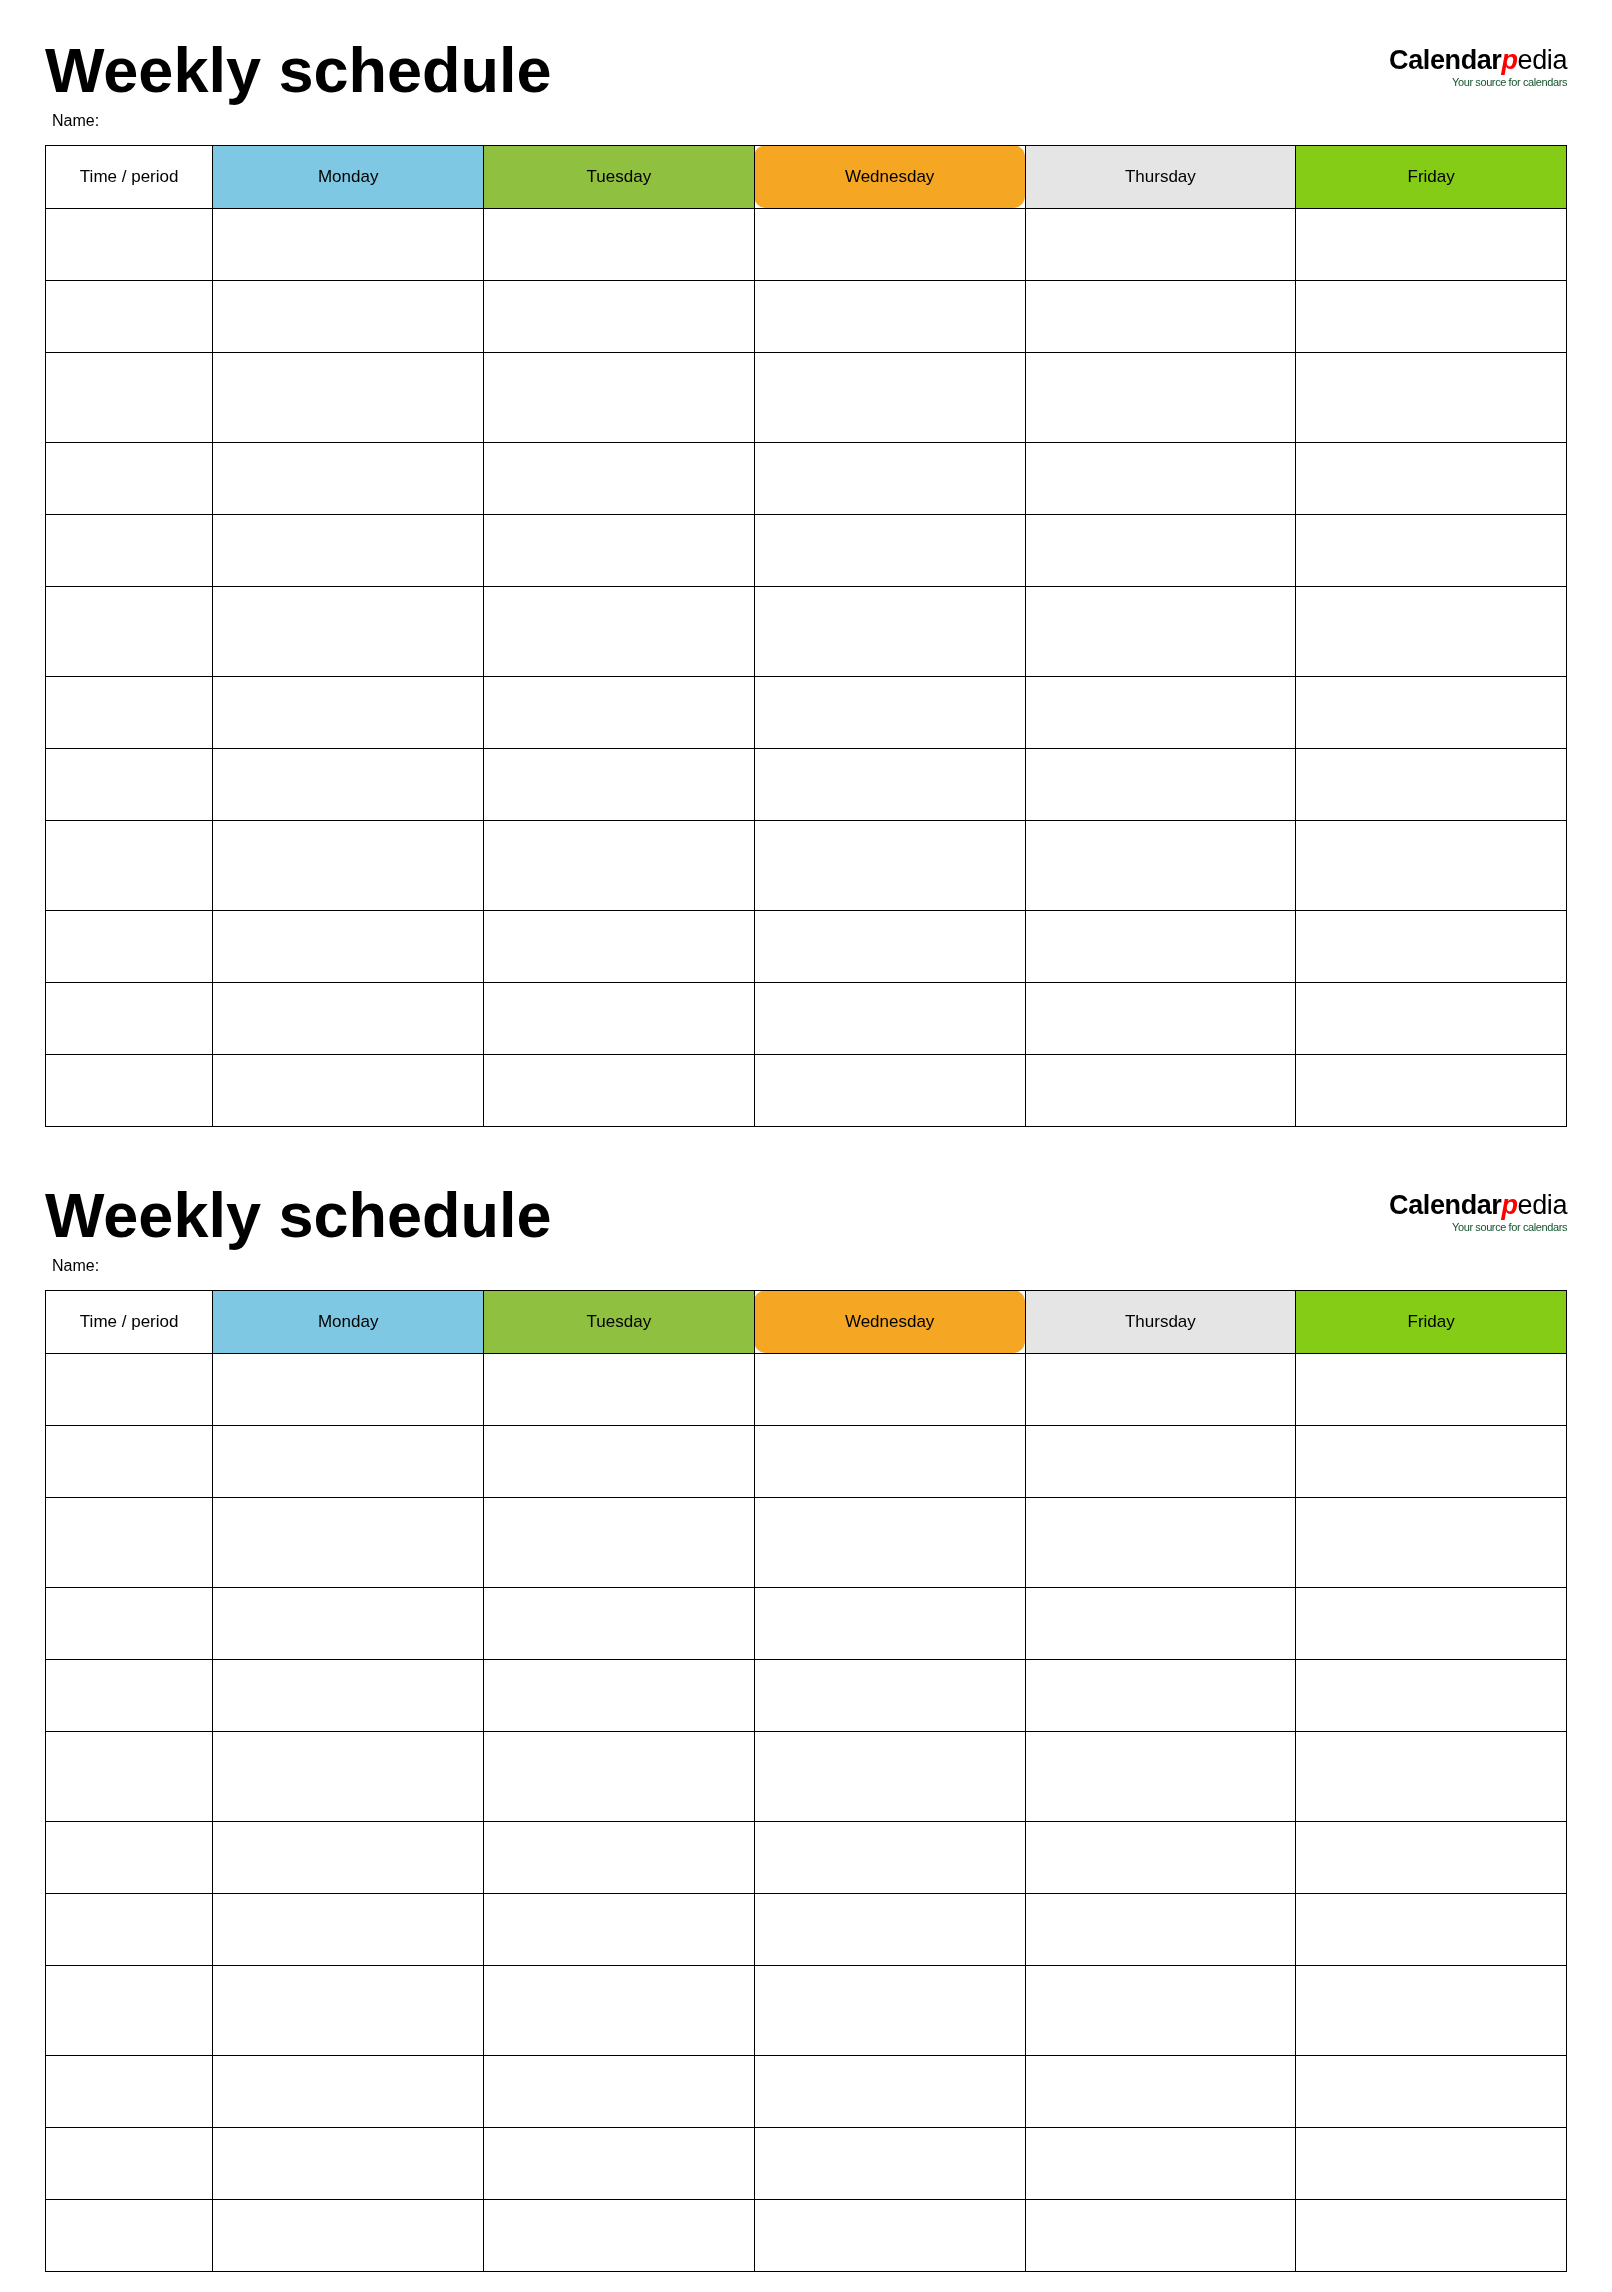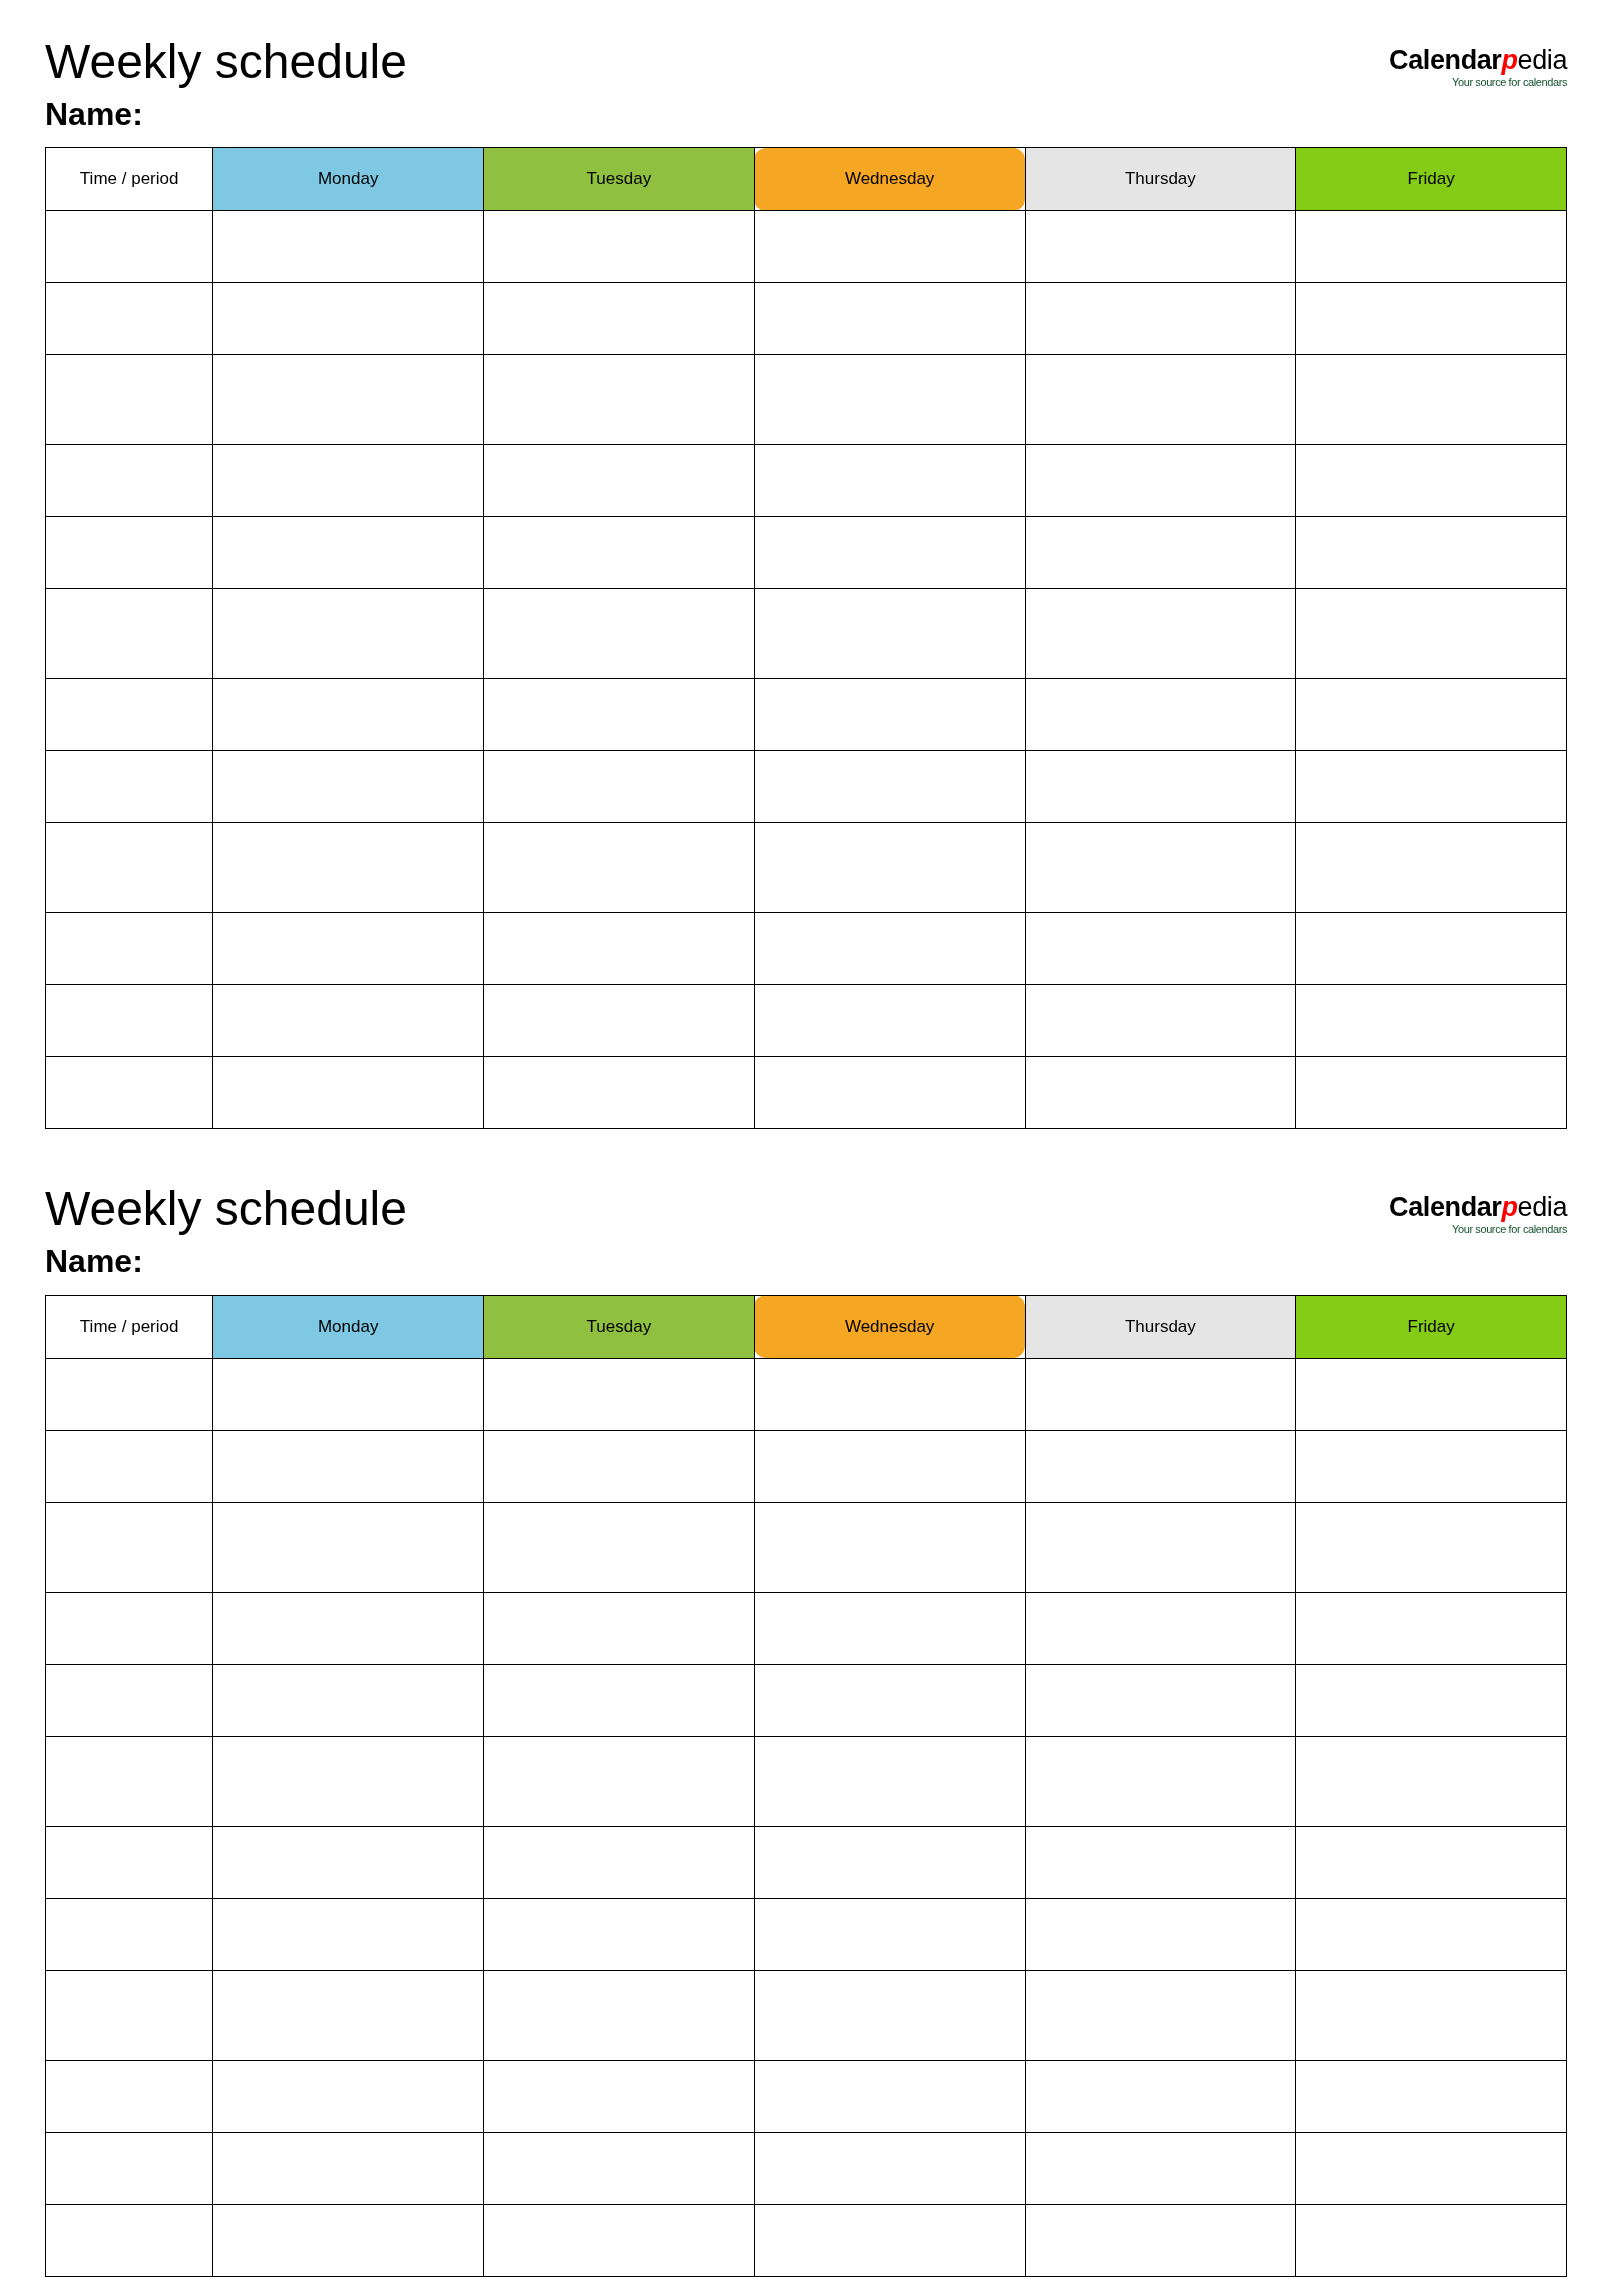--- a/index.html
+++ b/index.html
@@ -21,22 +21,22 @@
     }
 
     .header-row {
       display: flex;
       justify-content: space-between;
       align-items: flex-start;
       margin-bottom: 7.2px;
     }
 
     .page-title {
-      font-size: 48px;
-      font-weight: normal;
+      font-size: 63px;
+      font-weight: bold;
       color: #000000;
       line-height: 1.1;
     }
 
     .logo-area {
       text-align: right;
       padding-top: 9px;
     }
 
     .logo-calendar {
@@ -55,24 +55,25 @@
       font-weight: bold;
     }
 
     .logo-tagline {
       font-size: 11px;
       color: #14532d;
       display: block;
     }
 
     .name-row {
-      font-size: 32px;
-      font-weight: bold;
+      font-size: 16px;
+      font-weight: normal;
       color: #000000;
       margin-bottom: 14.3px;
+      margin-left: 7px;
     }
 
     .schedule-table {
       width: 100%;
       border-collapse: collapse;
       border: 1.8px solid #000000;
     }
 
     .schedule-table th,
     .schedule-table td {

